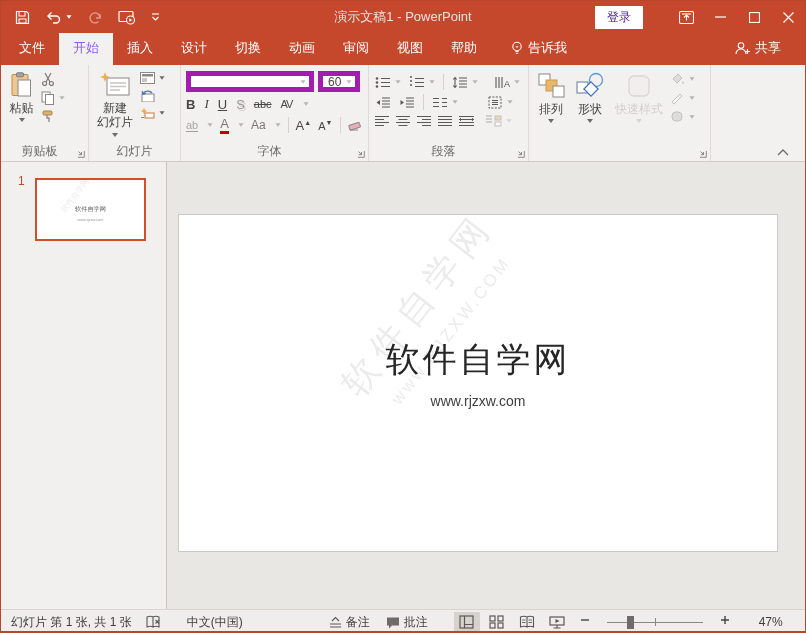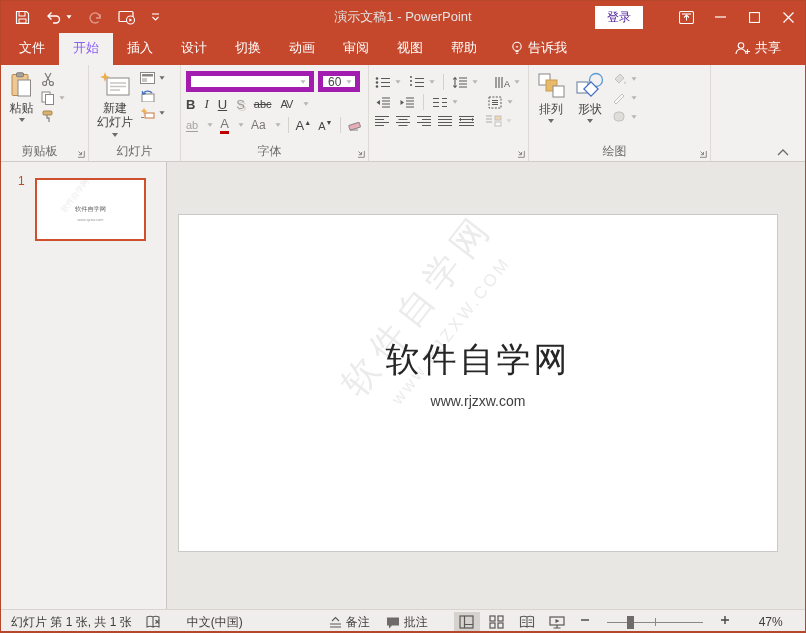--- a/index.html
+++ b/index.html
@@ -395,20 +395,21 @@
         </span>
         <span class="minibtn dim" style="margin-left:4px">
           <svg width="17" height="13" viewBox="0 0 17 13">
               <path d="M1 2 h6 M1 5 h6 M1 8 h6" stroke="#595959" stroke-width="1.1"></path>
               <rect x="10" y="2" width="6" height="4" fill="#E9B96A" stroke="#8A8886"></rect>
               <rect x="10" y="8" width="6" height="4" fill="#fff" stroke="#8A8886"></rect>
             </svg>
           <span class="car sm dim"></span>
         </span>
       </div>
+      <span class="glabel">段落</span>
       <span class="launcher">
         <svg width="8" height="8" viewBox="0 0 8 8">
             <path d="M7.3 1 v6.3 h-6.3" fill="none" stroke="#8A8886"></path>
             <path d="M1.5 1.5 l3 3 M4.5 2 v2.7 h-2.7" fill="none" stroke="#8A8886"></path>
           </svg>
       </span>
     </div>
 
     <div class="rgroup" style="width:182px">
       <div class="bigbtn">
@@ -422,20 +423,28 @@
       </div>
       <div class="bigbtn">
         <svg width="30" height="28" viewBox="0 0 30 28">
             <rect x="2" y="10" width="11" height="11" fill="#fff" stroke="#8496B0" stroke-width="1.3"></rect>
             <circle cx="21" cy="8" r="6.5" fill="none" stroke="#5B9BD5" stroke-width="1.3"></circle>
             <rect x="11" y="12" width="10" height="10" transform="rotate(45 16 17)" fill="#fff" stroke="#4472C4" stroke-width="1.3"></rect>
           </svg>
         <span class="lbl">形状</span>
         <span class="car"></span>
       </div>
+      <div class="bigbtn dim">
+        <svg width="28" height="28" viewBox="0 0 28 28">
+            <rect x="4" y="4" width="20" height="20" rx="5" fill="#EFEDEB" stroke="#B9B5B1" stroke-width="1.3"></rect>
+            <path d="M20 2 l0.8 2.2 2.2 0.8 -2.2 0.8 -0.8 2.2 -0.8-2.2 -2.2-0.8 2.2-0.8 z" fill="#D9D5D1"></path>
+          </svg>
+        <span class="lbl" style="color:#A8A4A0">快速样式</span>
+        <span class="car dim"></span>
+      </div>
       <div class="minicol dim" style="gap:6px">
         <span class="minibtn">
           <svg width="15" height="13" viewBox="0 0 15 13">
               <path d="M3 7 L8 2 l4 4 -5 5 z" fill="#C9C5C0" stroke="#8A8886"></path>
               <path d="M13 9 q1.5 2.5 0 3 q-1.5-0.5 0-3" fill="#8A8886"></path>
             </svg>
           <span class="car sm"></span>
         </span>
         <span class="minibtn">
           <svg width="15" height="13" viewBox="0 0 15 13">
@@ -444,21 +453,20 @@
             </svg>
           <span class="car sm"></span>
         </span>
         <span class="minibtn">
           <svg width="15" height="13" viewBox="0 0 15 13">
               <rect x="2" y="2" width="10" height="9" rx="4" fill="#C9C5C0" stroke="#8A8886"></rect>
             </svg>
           <span class="car sm"></span>
         </span>
       </div>
-      <span class="glabel">绘图</span>
       <span class="launcher">
         <svg width="8" height="8" viewBox="0 0 8 8">
             <path d="M7.3 1 v6.3 h-6.3" fill="none" stroke="#8A8886"></path>
             <path d="M1.5 1.5 l3 3 M4.5 2 v2.7 h-2.7" fill="none" stroke="#8A8886"></path>
           </svg>
       </span>
     </div>
 
 
     <div style="flex:1; border:none"></div>

